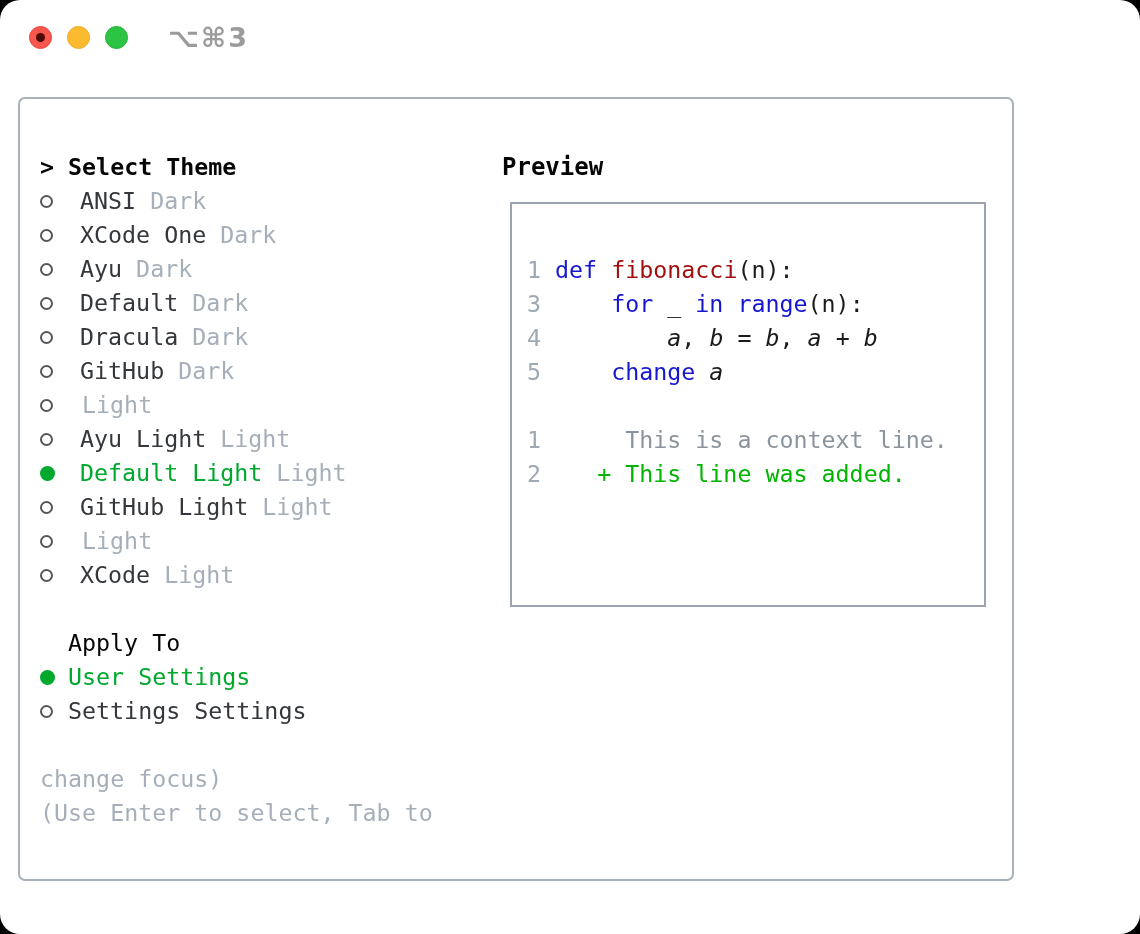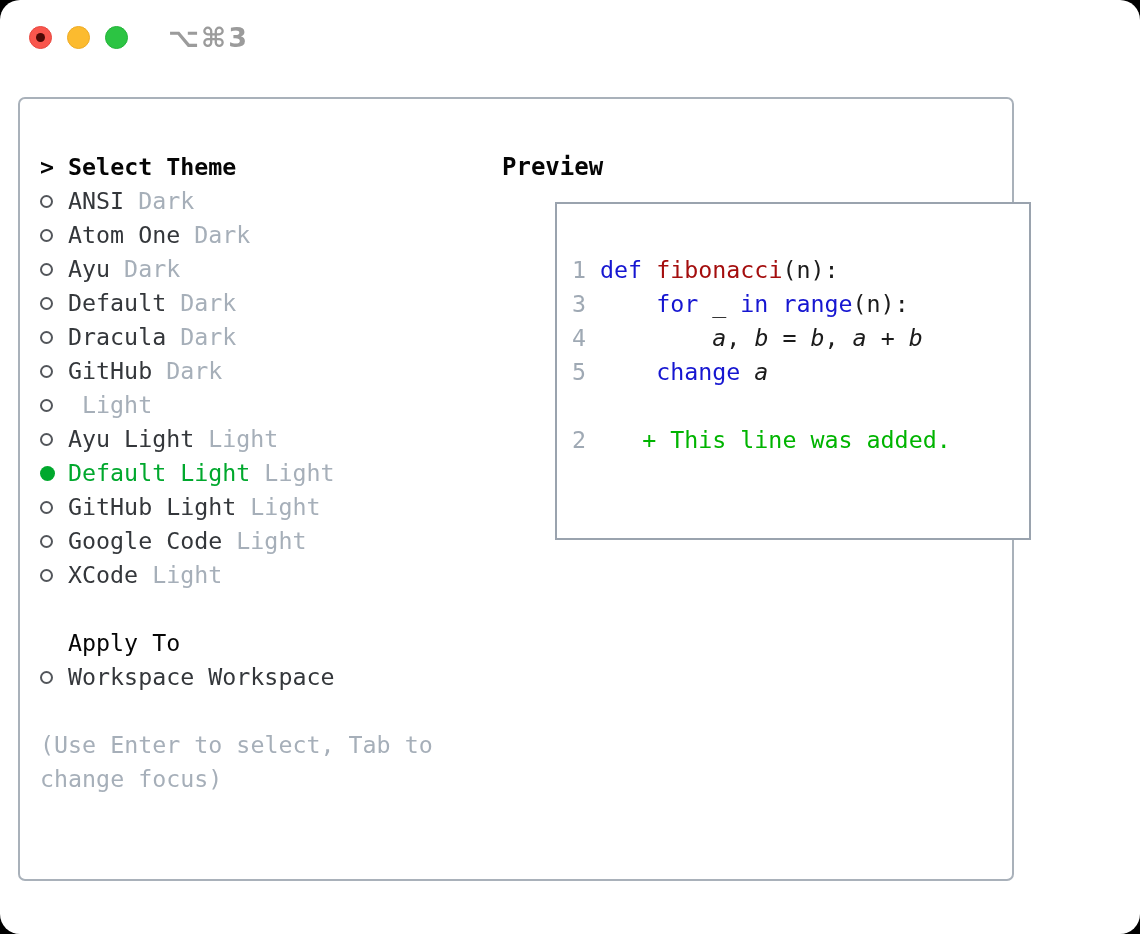--- a/index.html
+++ b/index.html
@@ -44,34 +44,34 @@
   .row{
     height:34px;line-height:34px;font-size:23.3px;white-space:pre;
     display:flex;align-items:center;color:var(--tdark);
   }
   .row.hdr{font-weight:bold;color:#050505;}
   .cursor{font-weight:bold;color:#050505;}
   .indent2{padding-left:28px;}
   .marker{display:inline-flex;width:28px;align-items:center;flex:0 0 28px;}
   .ring{width:13px;height:13px;border-radius:50%;border:2px solid #53565b;}
   .fill{width:15px;height:15px;border-radius:50%;background:var(--accent-green);border:none;}
-  .tname{color:var(--tdark);}
+  .tname{color:var(--tdark);margin-left:12px;}
   .tname.sel{color:var(--accent-green);}
   .tsuffix{color:var(--muted);}
   .opt-label.sel{color:var(--accent-green);}
   .apply-hdr{color:#050505;}
   .help{color:var(--muted);}
   
   .preview-title{
     position:absolute;left:482px;top:51px;height:34px;line-height:34px;
     font-size:24px;font-weight:bold;color:#050505;
   }
   .preview-box{
-    position:absolute;left:490px;top:103px;width:476px;height:338px;
-    border:2px solid #9aa3ae;background:#fff;overflow:hidden;margin-left:45px;
+    position:absolute;left:490px;top:103px;width:476px;height:405px;
+    border:2px solid #9aa3ae;background:#fff;overflow:hidden;
   }
   .pv-inner{padding:49px 0 0 15px;}
   .pl{height:34px;line-height:34px;font-size:23.3px;white-space:pre;color:#1b1b1b;}
   .blankline{height:34px;}
   .c-num{color:var(--lnum);}
   .c-kw{color:var(--kw-blue);}
   .c-fn{color:var(--fn-red);}
   .c-var{font-style:italic;}
   .c-plain{color:#1b1b1b;}
   .d-context{color:#8b949c;}
@@ -91,55 +91,57 @@
     <span class="tl tl-green"></span>
     <span class="shortcut">⌥⌘3</span>
   </div>
 
   <div class="panel">
 
     <div class="leftcol">
       <div class="row hdr"><span class="cursor">&gt;</span><span> </span><span>Select Theme</span></div>
       <div id="theme-rows">
           <div class="row"><span class="marker"><span class="ring"></span></span><span class="tname">ANSI</span><span class="tsuffix"> Dark</span></div>
-          <div class="row"><span class="marker"><span class="ring"></span></span><span class="tname">Atom One</span><span class="tsuffix"> Dark</span></div>
+          <div class="row"><span class="marker"><span class="ring"></span></span><span class="tname">XCode One</span><span class="tsuffix"> Dark</span></div>
           <div class="row"><span class="marker"><span class="ring"></span></span><span class="tname">Ayu</span><span class="tsuffix"> Dark</span></div>
           <div class="row"><span class="marker"><span class="ring"></span></span><span class="tname">Default</span><span class="tsuffix"> Dark</span></div>
           <div class="row"><span class="marker"><span class="ring"></span></span><span class="tname">Dracula</span><span class="tsuffix"> Dark</span></div>
           <div class="row"><span class="marker"><span class="ring"></span></span><span class="tname">GitHub</span><span class="tsuffix"> Dark</span></div>
           <div class="row"><span class="marker"><span class="ring"></span></span><span class="tsuffix"> Light</span></div>
           <div class="row"><span class="marker"><span class="ring"></span></span><span class="tname">Ayu Light</span><span class="tsuffix"> Light</span></div>
           <div class="row"><span class="marker"><span class="fill"></span></span><span class="tname sel">Default Light</span><span class="tsuffix"> Light</span></div>
           <div class="row"><span class="marker"><span class="ring"></span></span><span class="tname">GitHub Light</span><span class="tsuffix"> Light</span></div>
-          <div class="row"><span class="marker"><span class="ring"></span></span><span class="tname">Google Code</span><span class="tsuffix"> Light</span></div>
+          <div class="row"><span class="marker"><span class="ring"></span></span><span class="tsuffix"> Light</span></div>
           <div class="row"><span class="marker"><span class="ring"></span></span><span class="tname">XCode</span><span class="tsuffix"> Light</span></div>
         </div>
       <div class="row"></div>
       <div class="row apply-hdr indent2">Apply To</div>
       <div id="apply-rows">
-          <div class="row"><span class="marker"><span class="ring"></span></span><span class="opt-label">Workspace Workspace</span></div>
+          <div class="row"><span class="marker"><span class="fill"></span></span><span class="opt-label sel">User Settings</span></div>
+          <div class="row"><span class="marker"><span class="ring"></span></span><span class="opt-label">Settings Settings</span></div>
         </div>
       <div class="row"></div>
       <div id="help-rows">
+          <div class="row help">change focus)</div>
           <div class="row help">(Use Enter to select, Tab to</div>
-          <div class="row help">change focus)</div>
         </div>
     </div>
 
     <div class="preview-title">Preview</div>
 
     <div class="preview-box">
       <div class="pv-inner">
         <div id="code-lines">
             <div class="pl"><span class="c-num">1 </span><span class="c-kw">def</span><span class="c-plain"> </span><span class="c-fn">fibonacci</span><span class="c-plain">(n):</span></div>
             <div class="pl"><span class="c-num">3 </span><span class="c-plain">    </span><span class="c-kw">for</span><span class="c-plain"> _ </span><span class="c-kw">in</span><span class="c-plain"> </span><span class="c-kw">range</span><span class="c-plain">(n):</span></div>
             <div class="pl"><span class="c-num">4 </span><span class="c-plain">        </span><span class="c-var">a</span><span class="c-plain">, </span><span class="c-var">b</span><span class="c-plain"> = </span><span class="c-var">b</span><span class="c-plain">, </span><span class="c-var">a</span><span class="c-plain"> + </span><span class="c-var">b</span></div>
             <div class="pl"><span class="c-num">5 </span><span class="c-plain">    </span><span class="c-kw">change</span><span class="c-plain"> </span><span class="c-var">a</span></div>
           </div>
         <div class="blankline"></div>
         <div id="diff-lines">
+            <div class="pl"><span class="c-num">1</span><span class="d-context">      This is a context line.</span></div>
             <div class="pl"><span class="c-num">2</span><span class="d-added">    + This line was added.</span></div>
           </div>
       </div>
     </div>
 
   </div>
 </div>
 
 </body></html>

